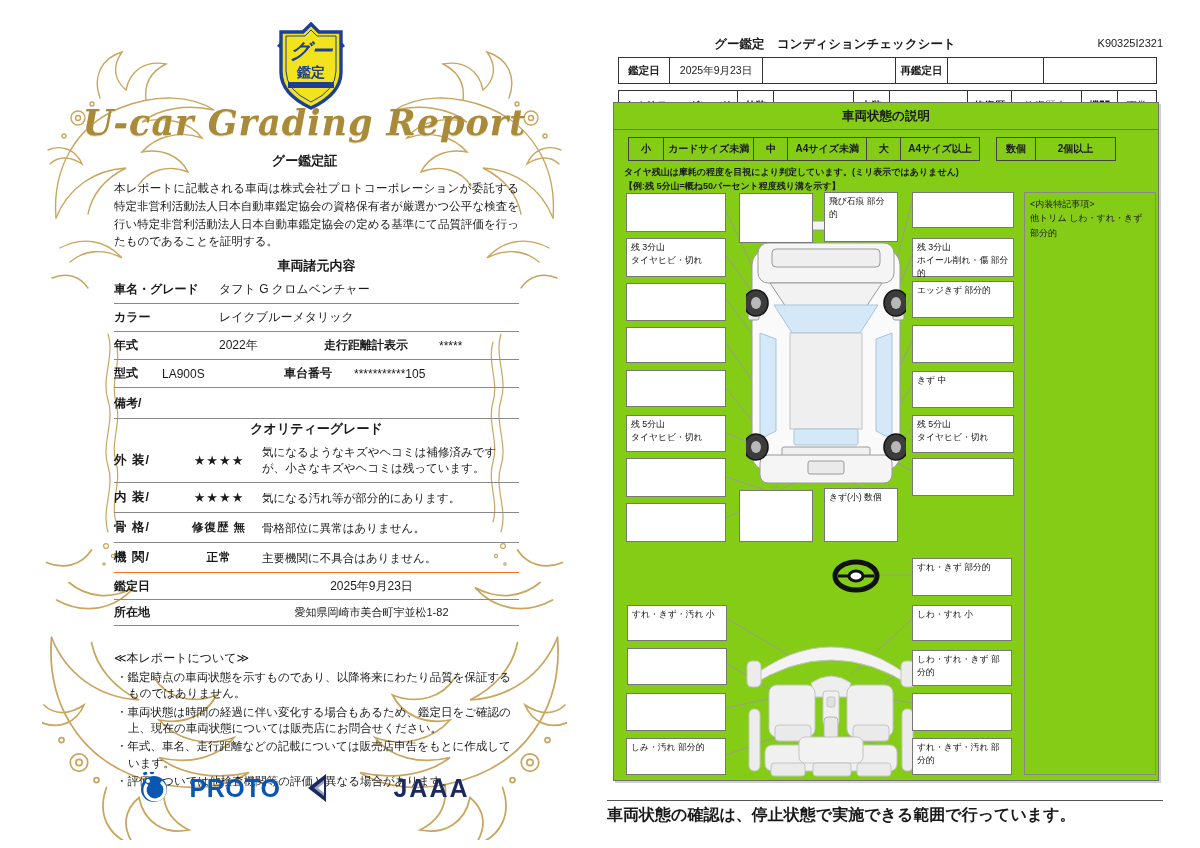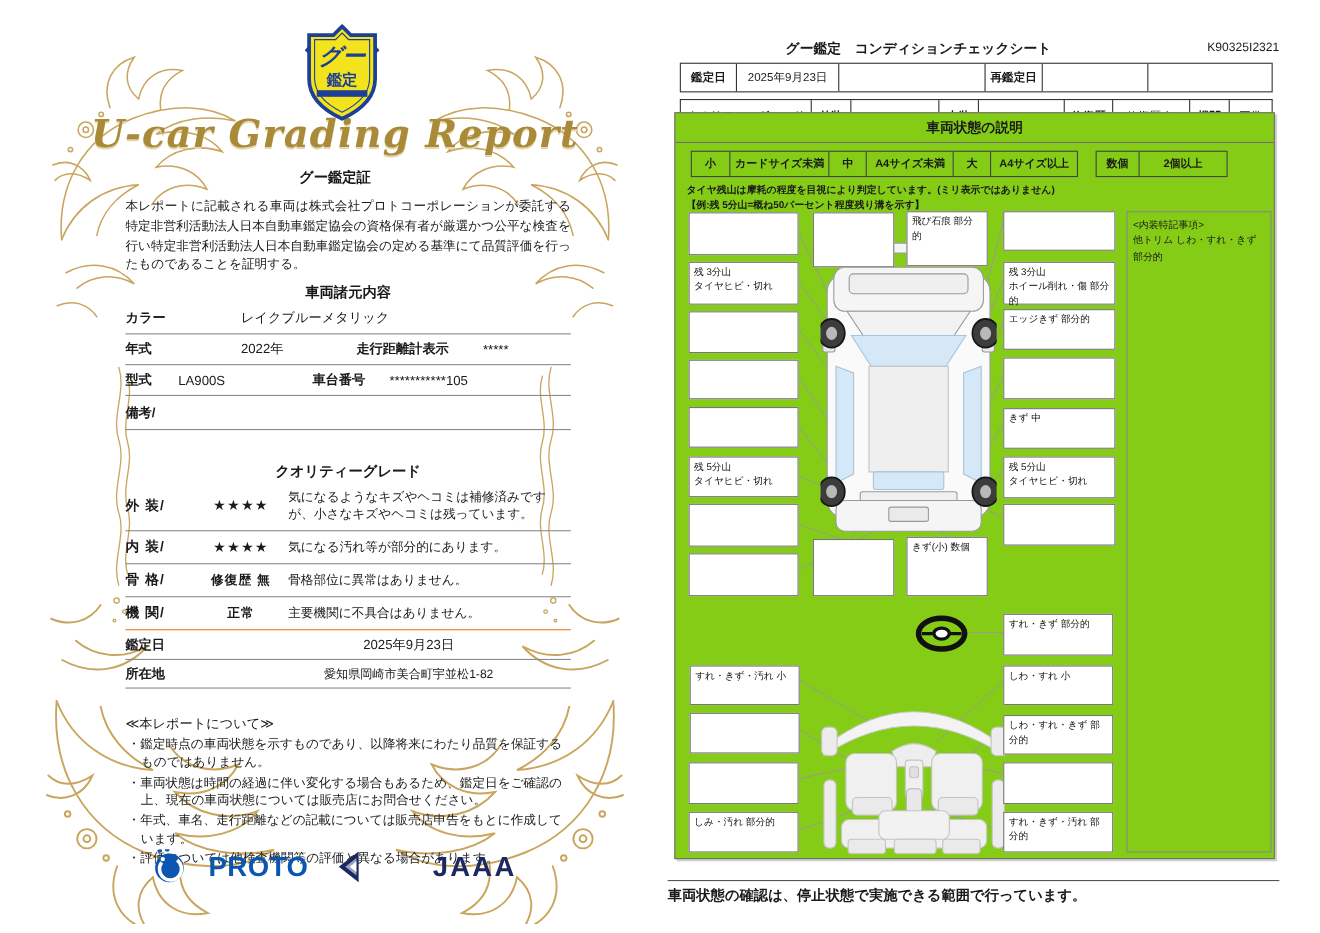--- a/index.html
+++ b/index.html
@@ -64,21 +64,21 @@
   .leg .c:first-child{border-left:none;}
   #leg1{left:14px;top:34px;width:350px;}
   #leg2{left:382px;top:34px;width:118px;}
   .tire-note{left:10px;top:63px;width:420px;font-size:9px;font-weight:600;line-height:1.5;}
   .callout{position:absolute;border:1px solid #777;background:#fff;font-size:8.8px;
            line-height:1.5;padding:2px 4px;white-space:pre-line;z-index:3;box-sizing:border-box;color:#111;}
   #lines{left:0;top:0;z-index:1;pointer-events:none;}
   .diagram{z-index:2;}
   #interiorPanel{left:410px;top:89px;width:132px;height:583px;border:1.4px solid #888;
                  padding:4px 5px;font-size:9px;line-height:1.6;z-index:3;box-sizing:border-box;}
-  .r-foot{left:2px;top:770px;width:556px;font-size:13px;font-weight:700;
+  .r-foot{left:2px;top:770px;width:556px;font-size:16px;font-weight:700;
           border-top:1.4px solid #555;padding-top:4px;}
 </style>
 </head>
 <body>
 
 <div id="pageL" class="abs">
 
   <svg class="abs orn-svg" width="525" height="826" viewBox="0 0 525 826">
     <defs>
       <g id="bouquet" fill="none" stroke="#c9a55e" stroke-width="1.4" stroke-linecap="round">
@@ -120,20 +120,24 @@
   </svg>
 
   <div class="abs l-title">U-car Grading Report</div>
   <div class="abs l-cert">グー鑑定証</div>
 
   <div class="abs l-col l-intro">本レポートに記載される車両は株式会社プロトコーポレーションが委託する特定非営利活動法人日本自動車鑑定協会の資格保有者が厳選かつ公平な検査を行い特定非営利活動法人日本自動車鑑定協会の定める基準にて品質評価を行ったものであることを証明する。</div>
 
   <div class="abs l-col l-h spec-h">車両諸元内容</div>
 
   <div class="abs l-col spec-tbl">
+    <div class="srow">
+      <span class="lab" style="width:105px">車名・グレード</span>
+      <span>タフト G クロムベンチャー</span>
+    </div>
     <div class="srow">
       <span class="lab" style="width:105px">カラー</span>
       <span>レイクブルーメタリック</span>
     </div>
     <div class="srow">
       <span class="lab" style="width:105px">年式</span>
       <span style="width:105px">2022年</span>
       <span class="lab" style="width:115px">走行距離計表示</span>
       <span>*****</span>
     </div>

